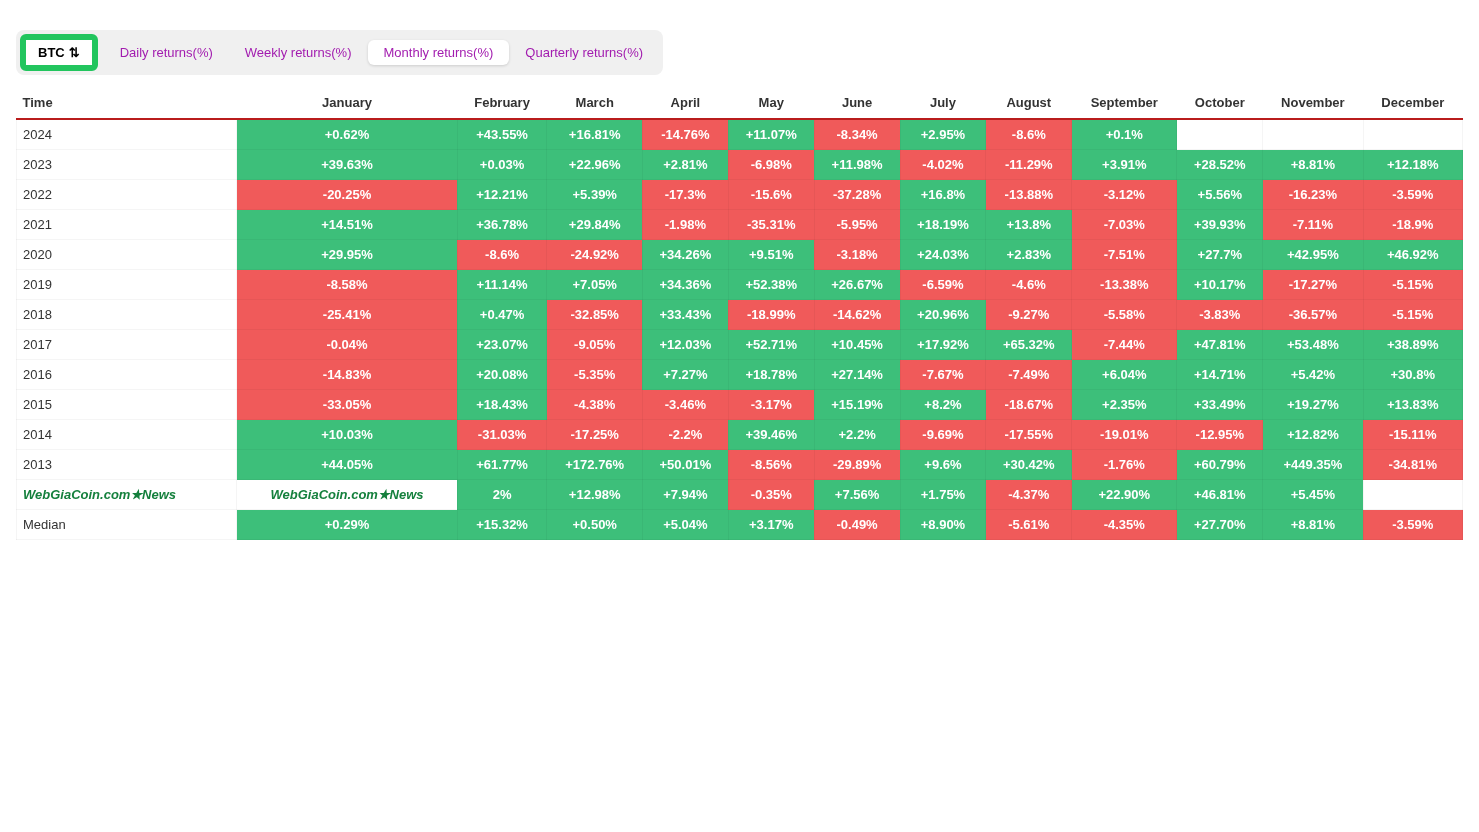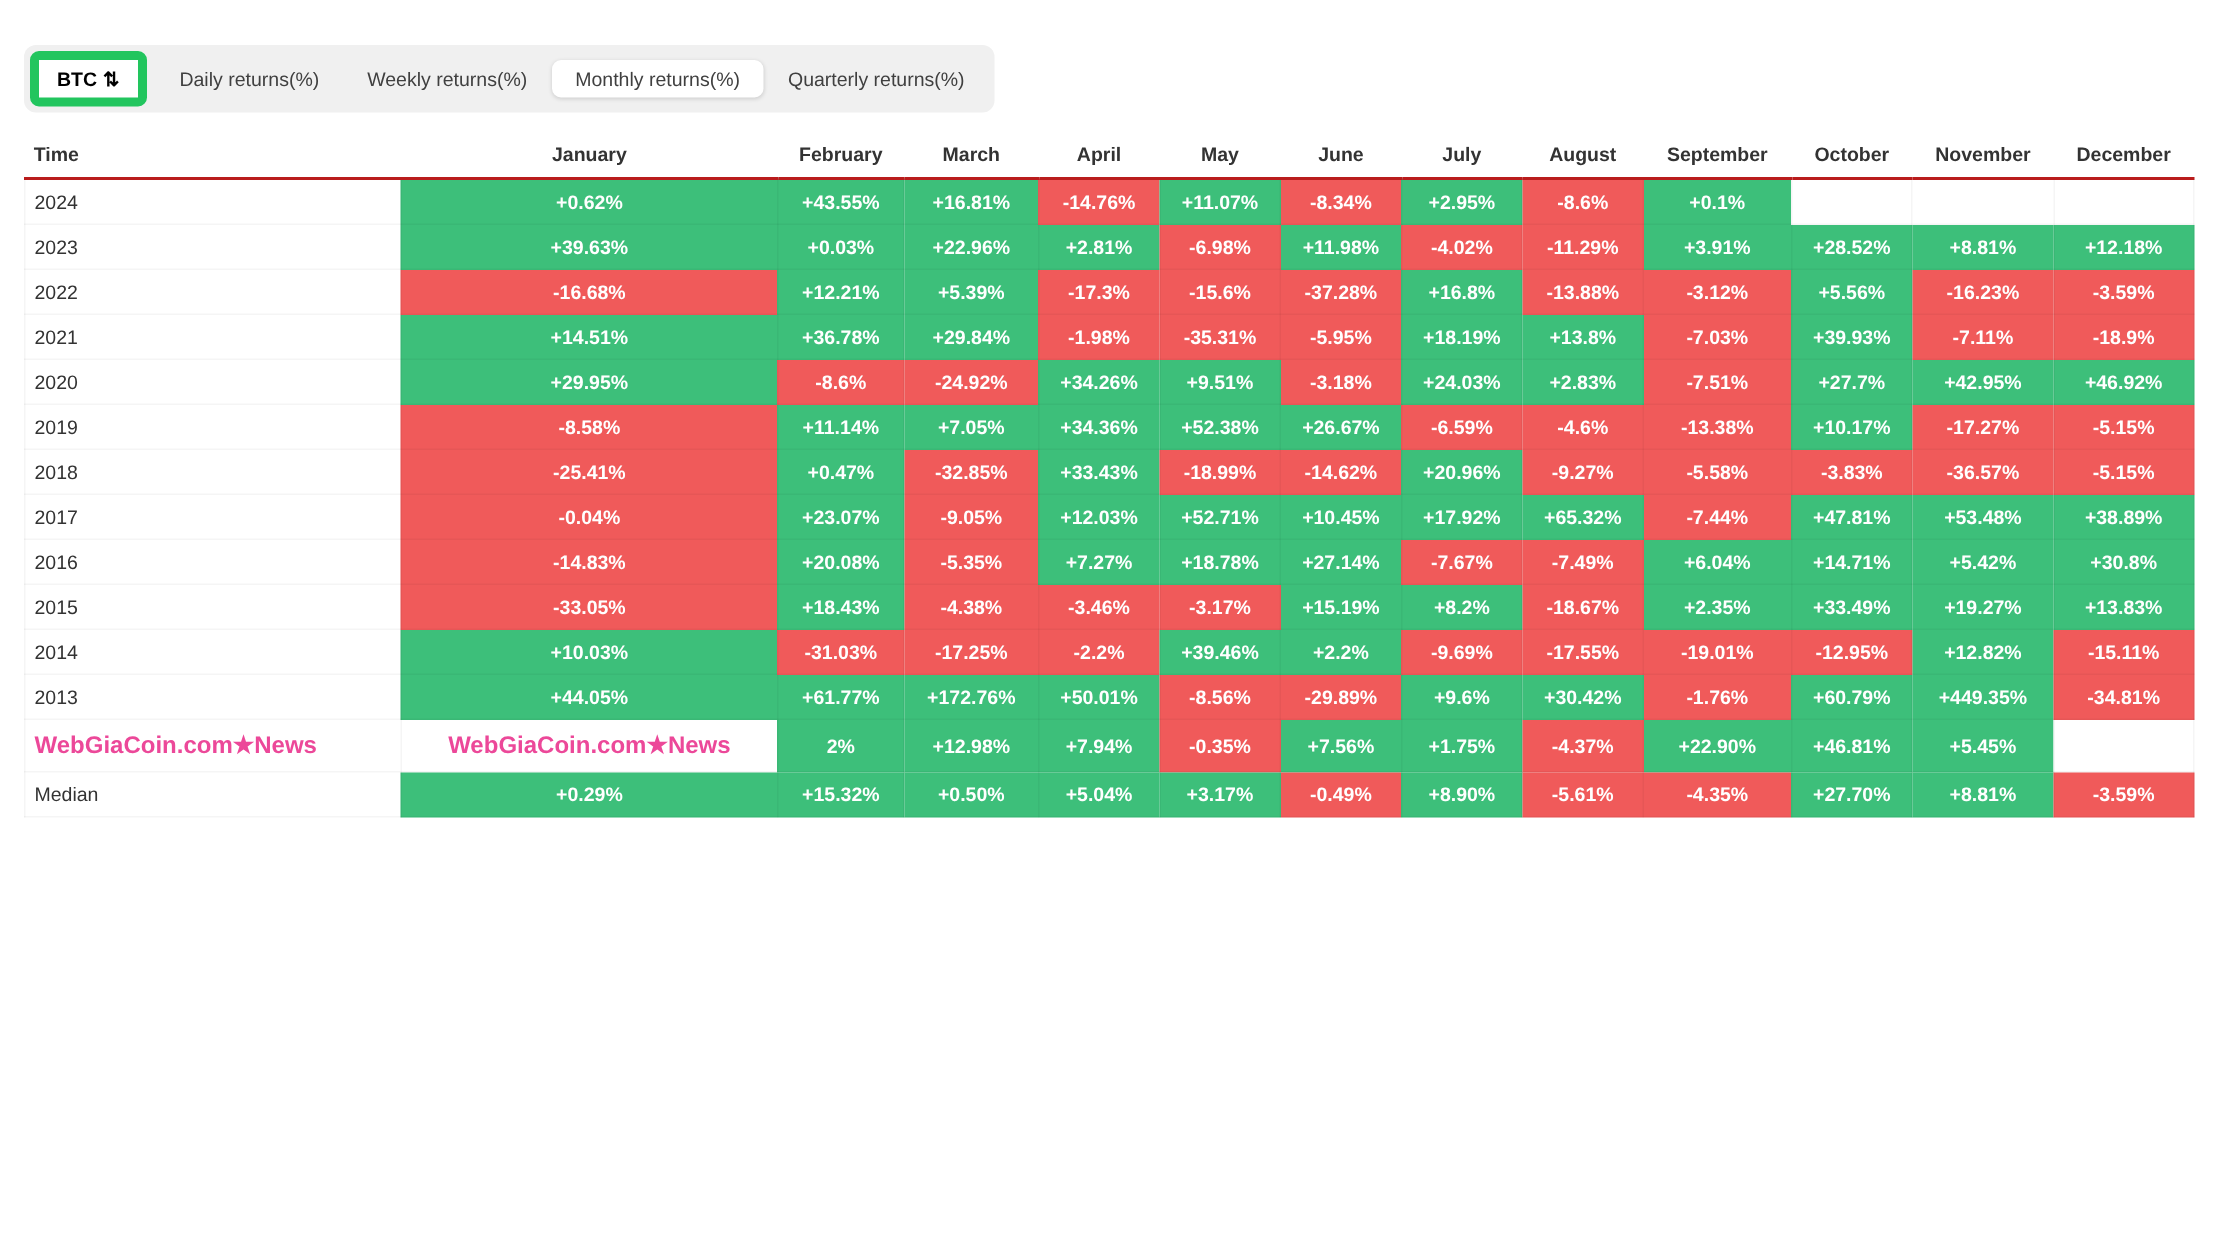--- a/index.html
+++ b/index.html
@@ -38,21 +38,21 @@
       align-items: center;
       gap: 4px;
     }
     .tab-btn {
       padding: 5px 16px;
       border-radius: 6px;
       border: none;
       background: transparent;
       cursor: pointer;
       font-size: 13px;
-      color: #404040;
+      color: #a21caf;
     }
     .tab-btn.active {
       background: white;
       box-shadow: 0 1px 3px rgba(0,0,0,0.15);
       font-weight: 500;
     }
     table {
       border-collapse: collapse;
       width: 100%;
       font-size: 13px;
@@ -74,23 +74,24 @@
     td:first-child {
       text-align: left;
       color: #333;
       font-weight: 400;
       background: #fff !important;
     }
     .pos { background-color: #3dbf7a; color: white; }
     .neg { background-color: #f05a5a; color: white; }
     .empty { background-color: #fff; }
     .watermark {
-      color: #ec4899;
+      color: #15803d;
       font-weight: 900;
-      font-size: 16px;
+      font-size: 13px;
+      font-style: italic;
     }
   </style>
 </head>
 <body>
 
 <h1></h1>
 
 <div class="tabs">
   <button class="tab-coin">BTC <span>⇅</span></button>
   <button class="tab-btn">Daily returns(%)</button>
@@ -143,21 +144,21 @@
         <td class="pos">+11.98%</td>
         <td class="neg">-4.02%</td>
         <td class="neg">-11.29%</td>
         <td class="pos">+3.91%</td>
         <td class="pos">+28.52%</td>
         <td class="pos">+8.81%</td>
         <td class="pos">+12.18%</td>
       </tr>
       <tr>
         <td>2022</td>
-        <td class="neg">-16.68%</td>
+        <td class="neg">-20.25%</td>
         <td class="pos">+12.21%</td>
         <td class="pos">+5.39%</td>
         <td class="neg">-17.3%</td>
         <td class="neg">-15.6%</td>
         <td class="neg">-37.28%</td>
         <td class="pos">+16.8%</td>
         <td class="neg">-13.88%</td>
         <td class="neg">-3.12%</td>
         <td class="pos">+5.56%</td>
         <td class="neg">-16.23%</td>

